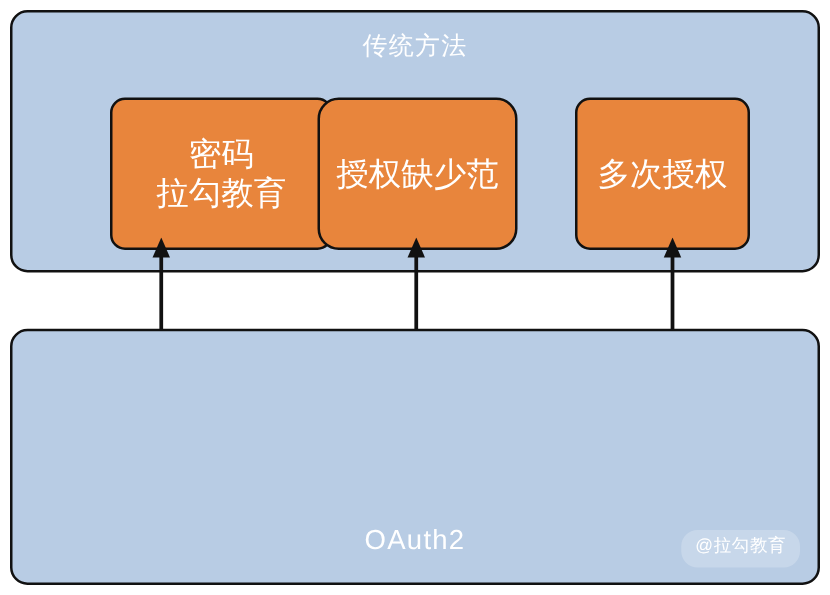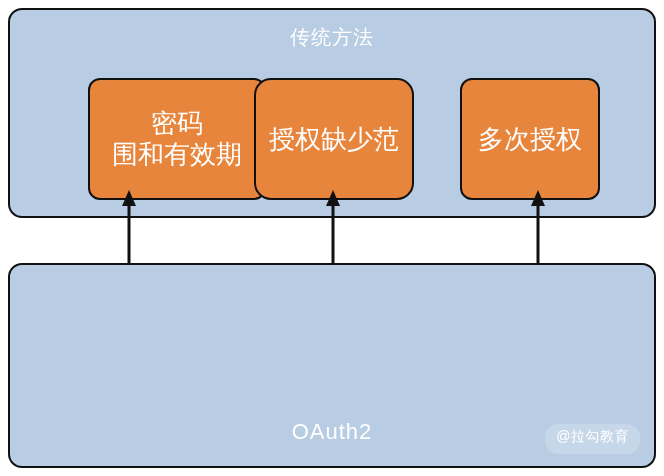--- a/index.html
+++ b/index.html
@@ -105,21 +105,21 @@
 <body>
 
 <div id="canvas">
 
   <div class="panel" id="panel-traditional">
     <div class="panel-title" id="traditional-title">传统方法</div>
 
     <div class="item-box orange col-1 row-top">
       <span>
         <span class="box-label">密码</span>
-        <span class="box-label">围和有效期</span>
+        <span class="box-label">拉勾教育</span>
       </span>
     </div>
 
     <div class="item-box orange col-2 row-top">
       <span>
         <span class="box-label">授权缺少范</span>
       </span>
     </div>
 
     <div class="item-box orange col-3 row-top">

